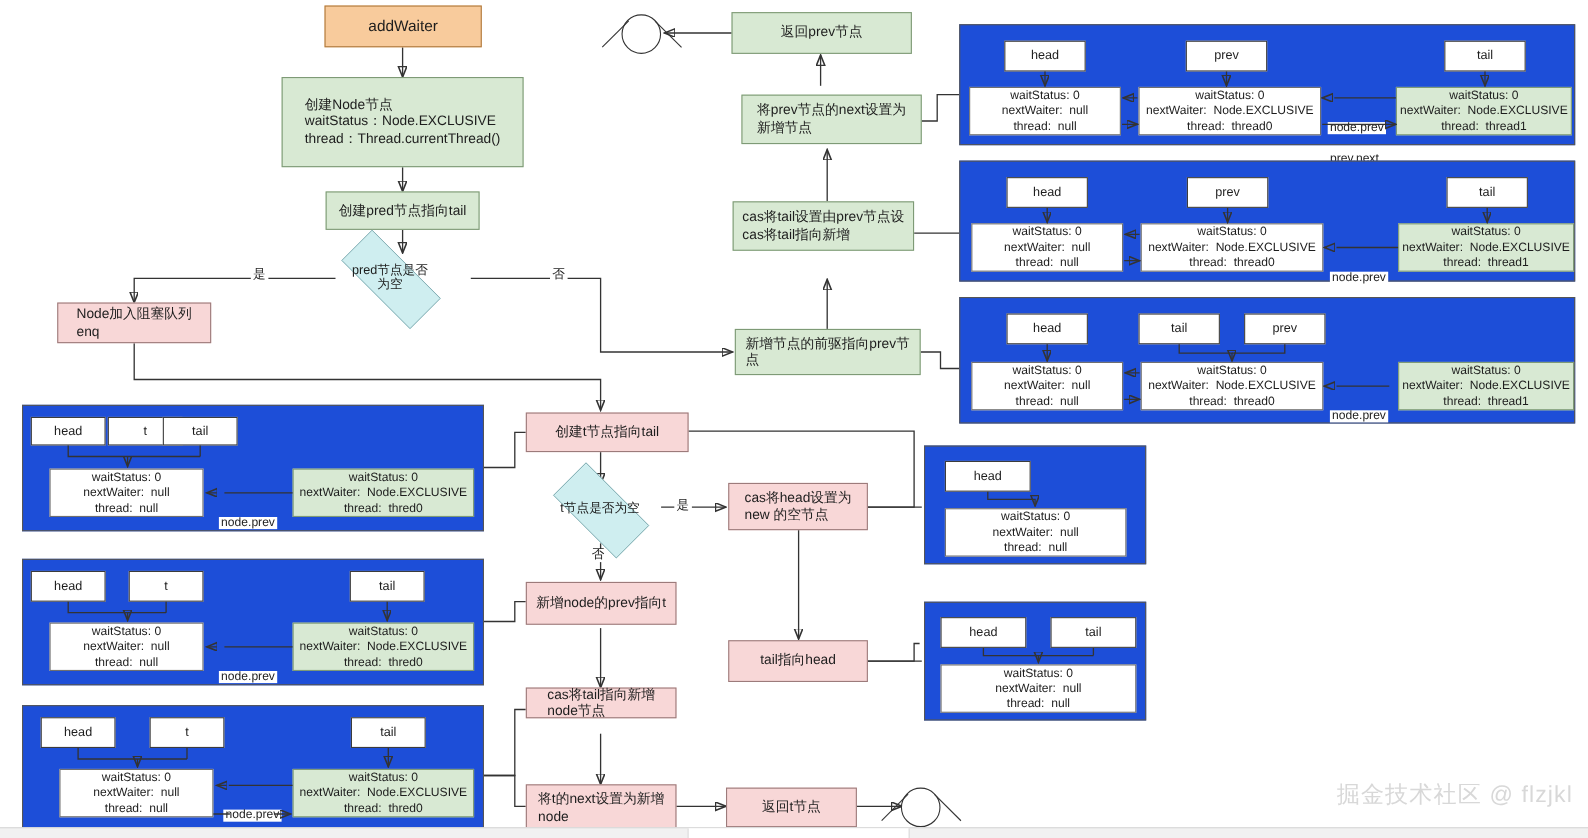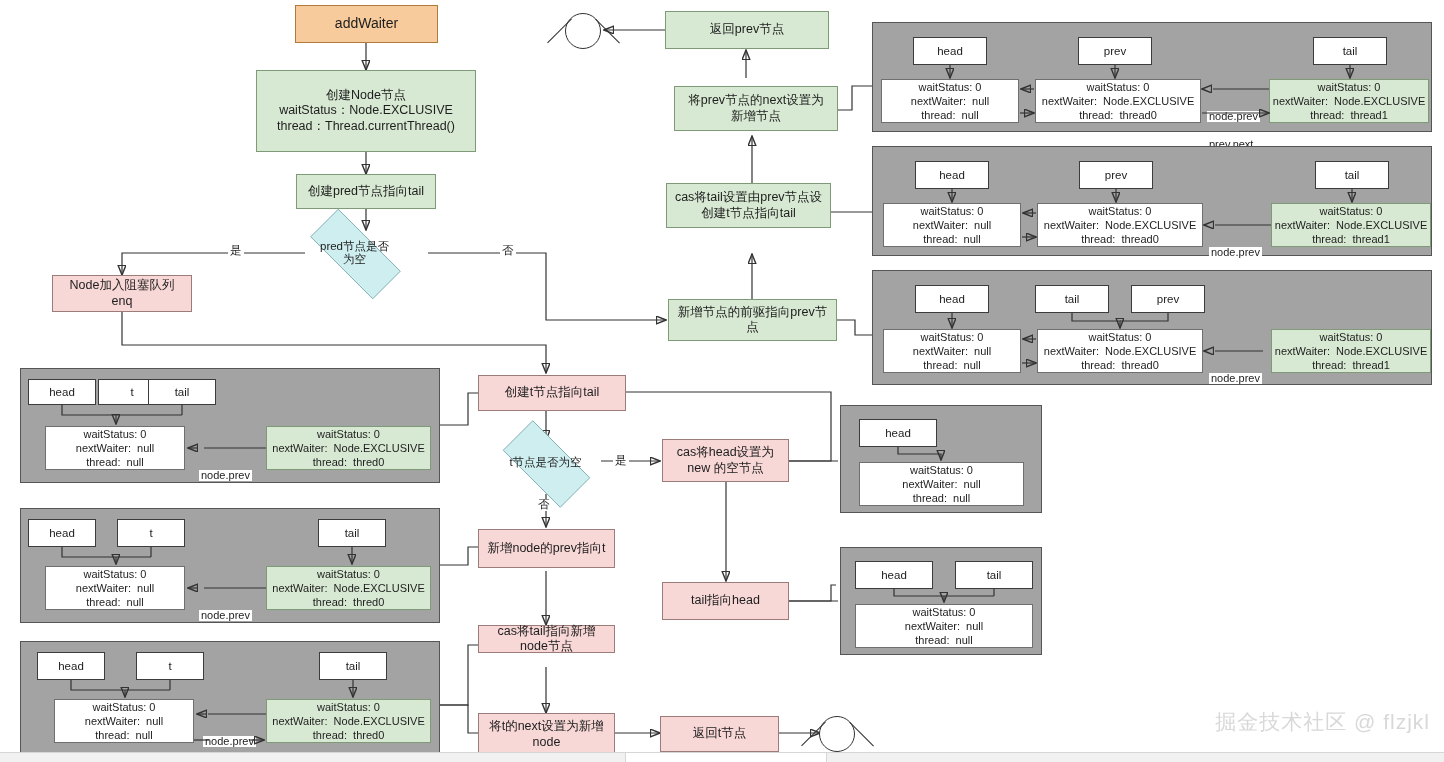--- a/index.html
+++ b/index.html
@@ -18,21 +18,21 @@
     pointer-events:none;
   }
   svg#wires path,svg#wires line{
     stroke:#333333;stroke-width:1.2;fill:none;
   }
   
   .node{
     position:absolute;
     box-sizing:border-box;
     display:flex;align-items:center;justify-content:center;
-    text-align:center;
+    text-align:left;
     line-height:1.22;
     font-size:12.5px;
     color:#1d1d1d;
     padding:2px 4px;
     border:1.2px solid #666;
     white-space:pre-line;
   }
   .n-orange{background:#f8cb9c;border-color:#b07a3f;}
   .n-green {background:#d8e9d3;border-color:#7e9a76;}
   .n-pink  {background:#f8d7d7;border-color:#9c7b7b;}
@@ -69,21 +69,21 @@
 
   
   .elabel{
     position:absolute;font-size:11.5px;color:#1d1d1d;
     background:#ffffff;padding:0 2px;line-height:1;
   }
 
   
   .panel{
     position:absolute;box-sizing:border-box;
-    border:1.3px solid #555;background:#a3a3a3;
+    border:1.3px solid #555;background:#1d4ed8;
   }
   .ptr{
     position:absolute;box-sizing:border-box;
     border:1.1px solid #3c3c3c;background:#fff;
     display:flex;align-items:center;justify-content:center;
     font-size:11.5px;color:#1d1d1d;
   }
   .rec{
     position:absolute;box-sizing:border-box;
     border:1.2px solid #6f6f6f;background:#ffffff;
@@ -186,21 +186,21 @@
   <div class="elabel" style="left:228px;top:245px;">是</div>
   <div class="elabel" style="left:500px;top:245px;">否</div>
 
   <div class="node n-pink" style="left:52px;top:275px;width:140px;height:37px;">Node加入阻塞队列
 enq</div>
 
   <div class="node n-green" style="left:668px;top:299px;width:169px;height:42px;">新增节点的前驱指向prev节
 点</div>
 
   <div class="node n-green" style="left:666px;top:183px;width:165px;height:45px;">cas将tail设置由prev节点设
-创建t节点指向tail</div>
+cas将tail指向新增</div>
 
   <div class="node n-green" style="left:674px;top:86px;width:164px;height:45px;">将prev节点的next设置为
 新增节点</div>
 
   <div class="node n-green" style="left:665px;top:11px;width:164px;height:38px;">返回prev节点</div>
 
   <div class="terminator" style="left:565px;top:13px;"></div>
 
   <div class="node n-pink" style="left:478px;top:375px;width:148px;height:36px;">创建t节点指向tail</div>
 

